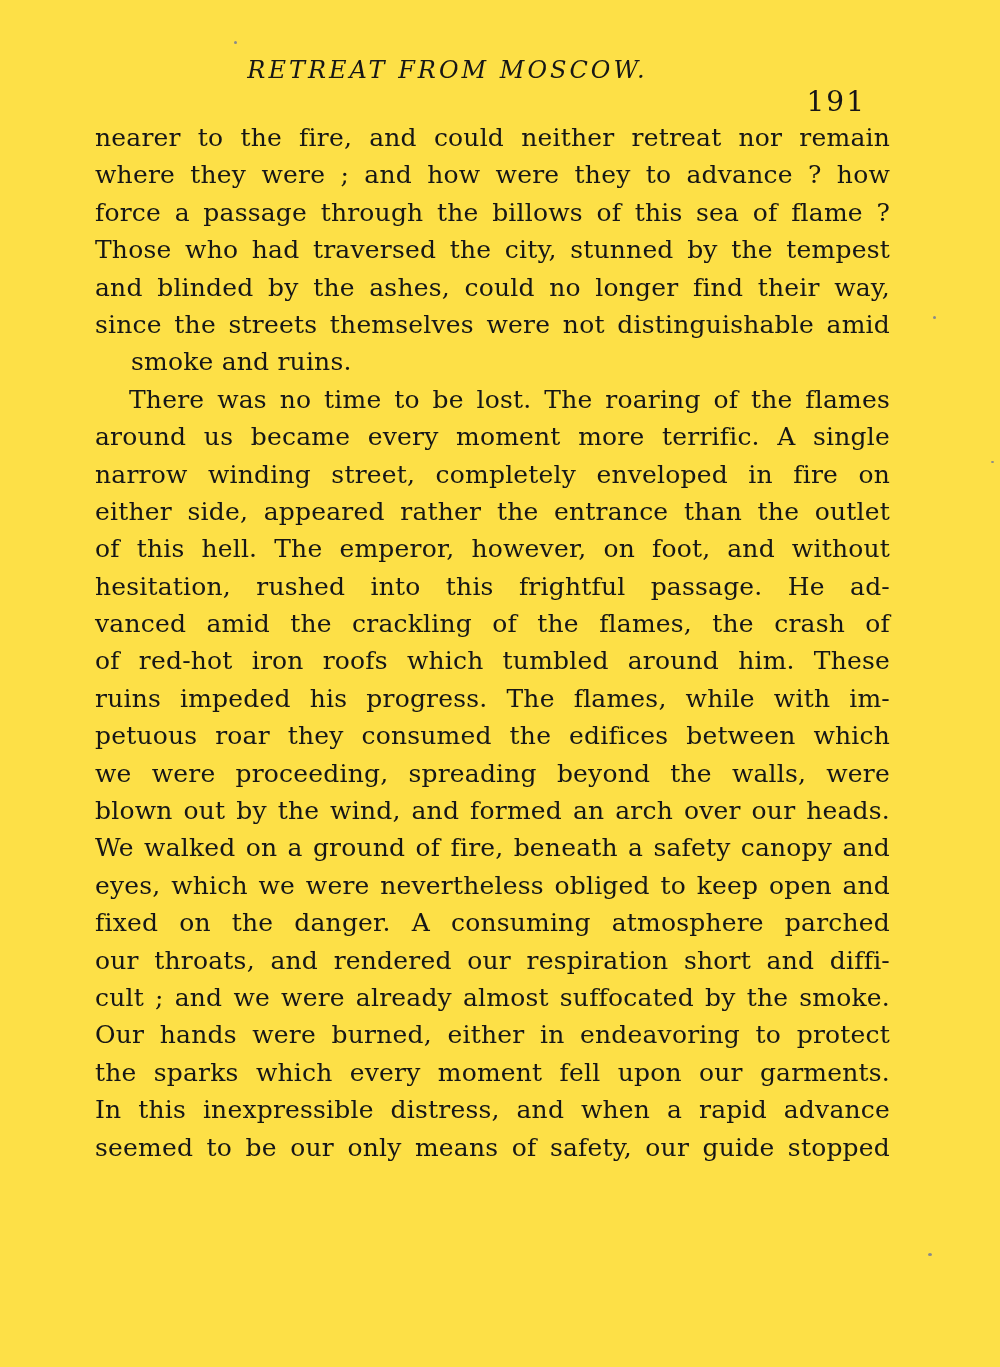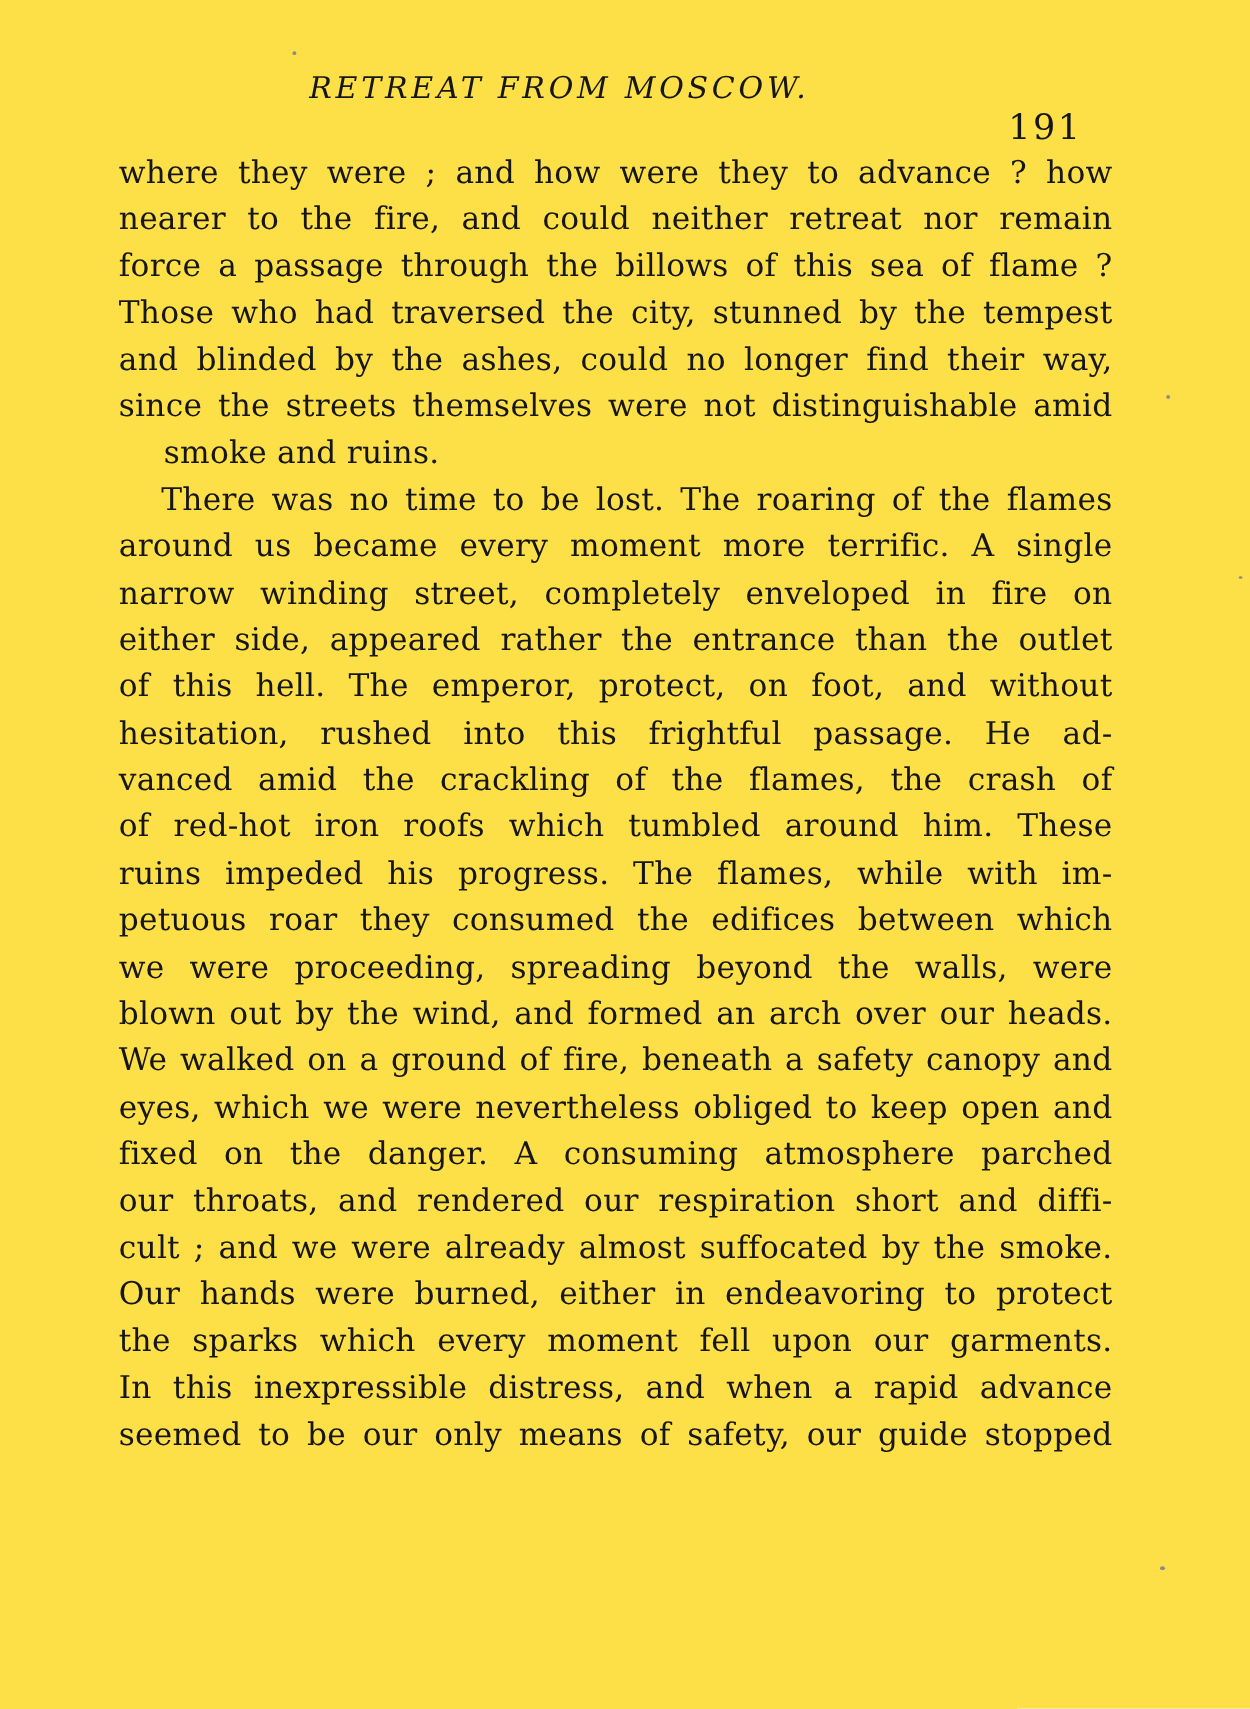--- a/index.html
+++ b/index.html
@@ -75,32 +75,32 @@
 
 <div class="page">
 
   <div class="running-head">
     <div class="running-title">RETREAT FROM MOSCOW.</div>
     <div class="page-number">191</div>
   </div>
 
   <div class="text-block">
 
-  <div class="line">where they were ; and how were they to advance ? how</div>
-      <div class="line">nearer to the fire, and could neither retreat nor remain</div>
+  <div class="line">nearer to the fire, and could neither retreat nor remain</div>
+      <div class="line">where they were ; and how were they to advance ? how</div>
       <div class="line">force a passage through the billows of this sea of flame ?</div>
       <div class="line">Those who had traversed the city, stunned by the tempest</div>
       <div class="line">and blinded by the ashes, could no longer find their way,</div>
       <div class="line">since the streets themselves were not distinguishable amid</div>
       <div class="line last">smoke and ruins.</div>
       <div class="line indent">There was no time to be lost. The roaring of the flames</div>
       <div class="line">around us became every moment more terrific. A single</div>
       <div class="line">narrow winding street, completely enveloped in fire on</div>
       <div class="line">either side, appeared rather the entrance than the outlet</div>
-      <div class="line">of this hell. The emperor, protect, on foot, and without</div>
+      <div class="line">of this hell. The emperor, however, on foot, and without</div>
       <div class="line">hesitation, rushed into this frightful passage. He ad-</div>
       <div class="line">vanced amid the crackling of the flames, the crash of</div>
       <div class="line">of red-hot iron roofs which tumbled around him. These</div>
       <div class="line">ruins impeded his progress. The flames, while with im-</div>
       <div class="line">petuous roar they consumed the edifices between which</div>
       <div class="line">we were proceeding, spreading beyond the walls, were</div>
       <div class="line">blown out by the wind, and formed an arch over our heads.</div>
       <div class="line">We walked on a ground of fire, beneath a safety canopy and</div>
       <div class="line">eyes, which we were nevertheless obliged to keep open and</div>
       <div class="line">fixed on the danger. A consuming atmosphere parched</div>

